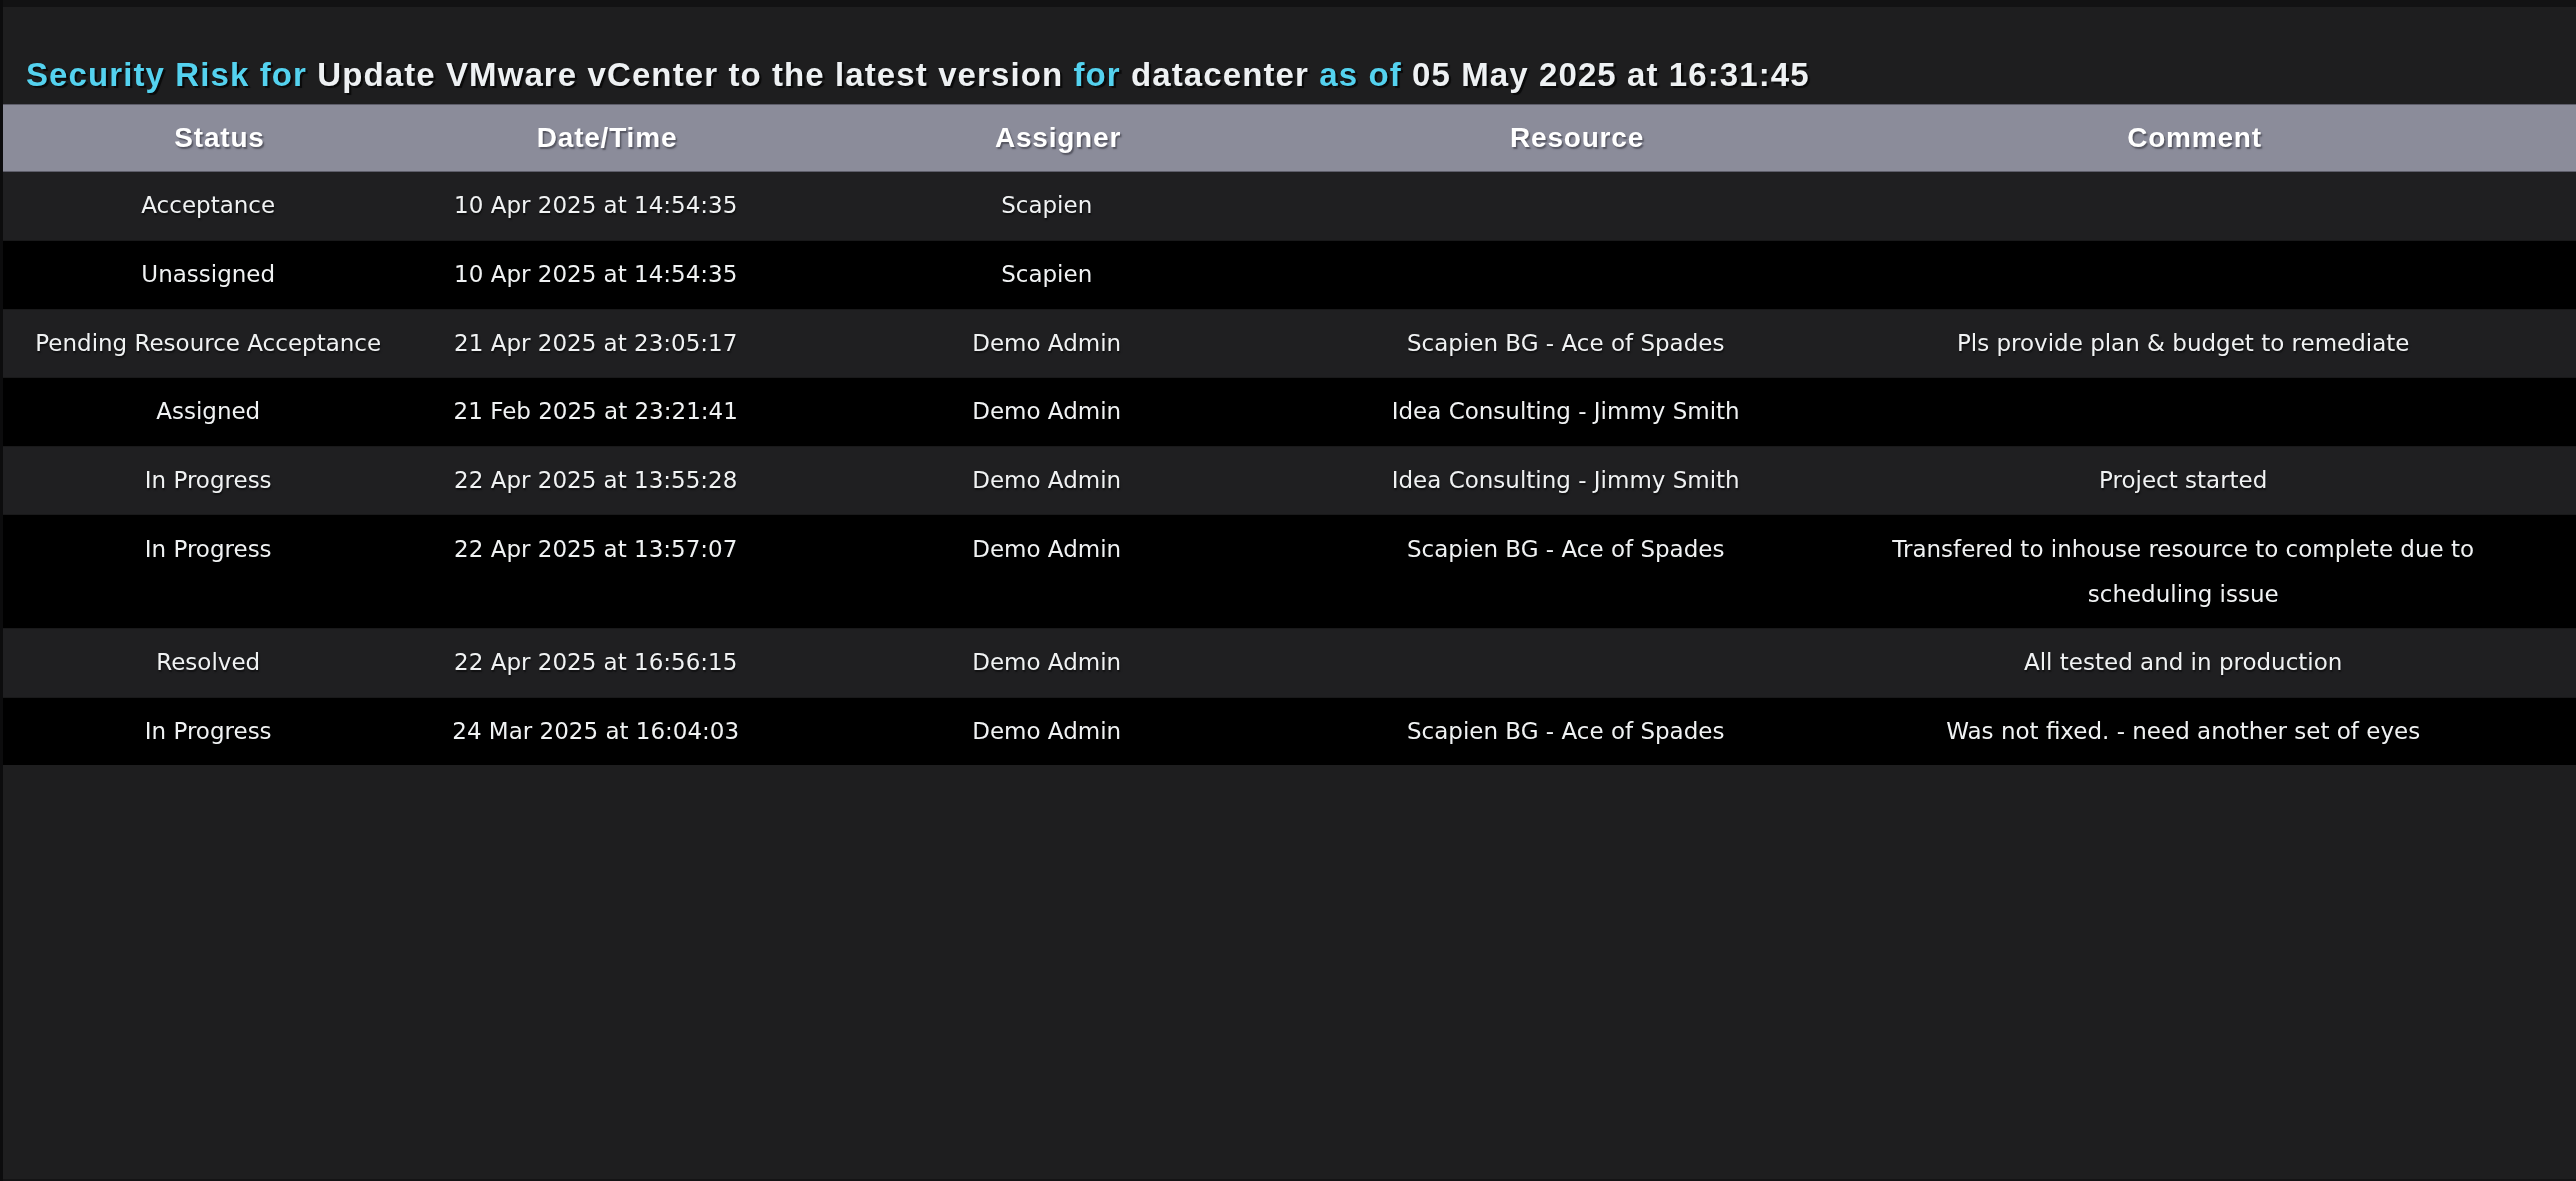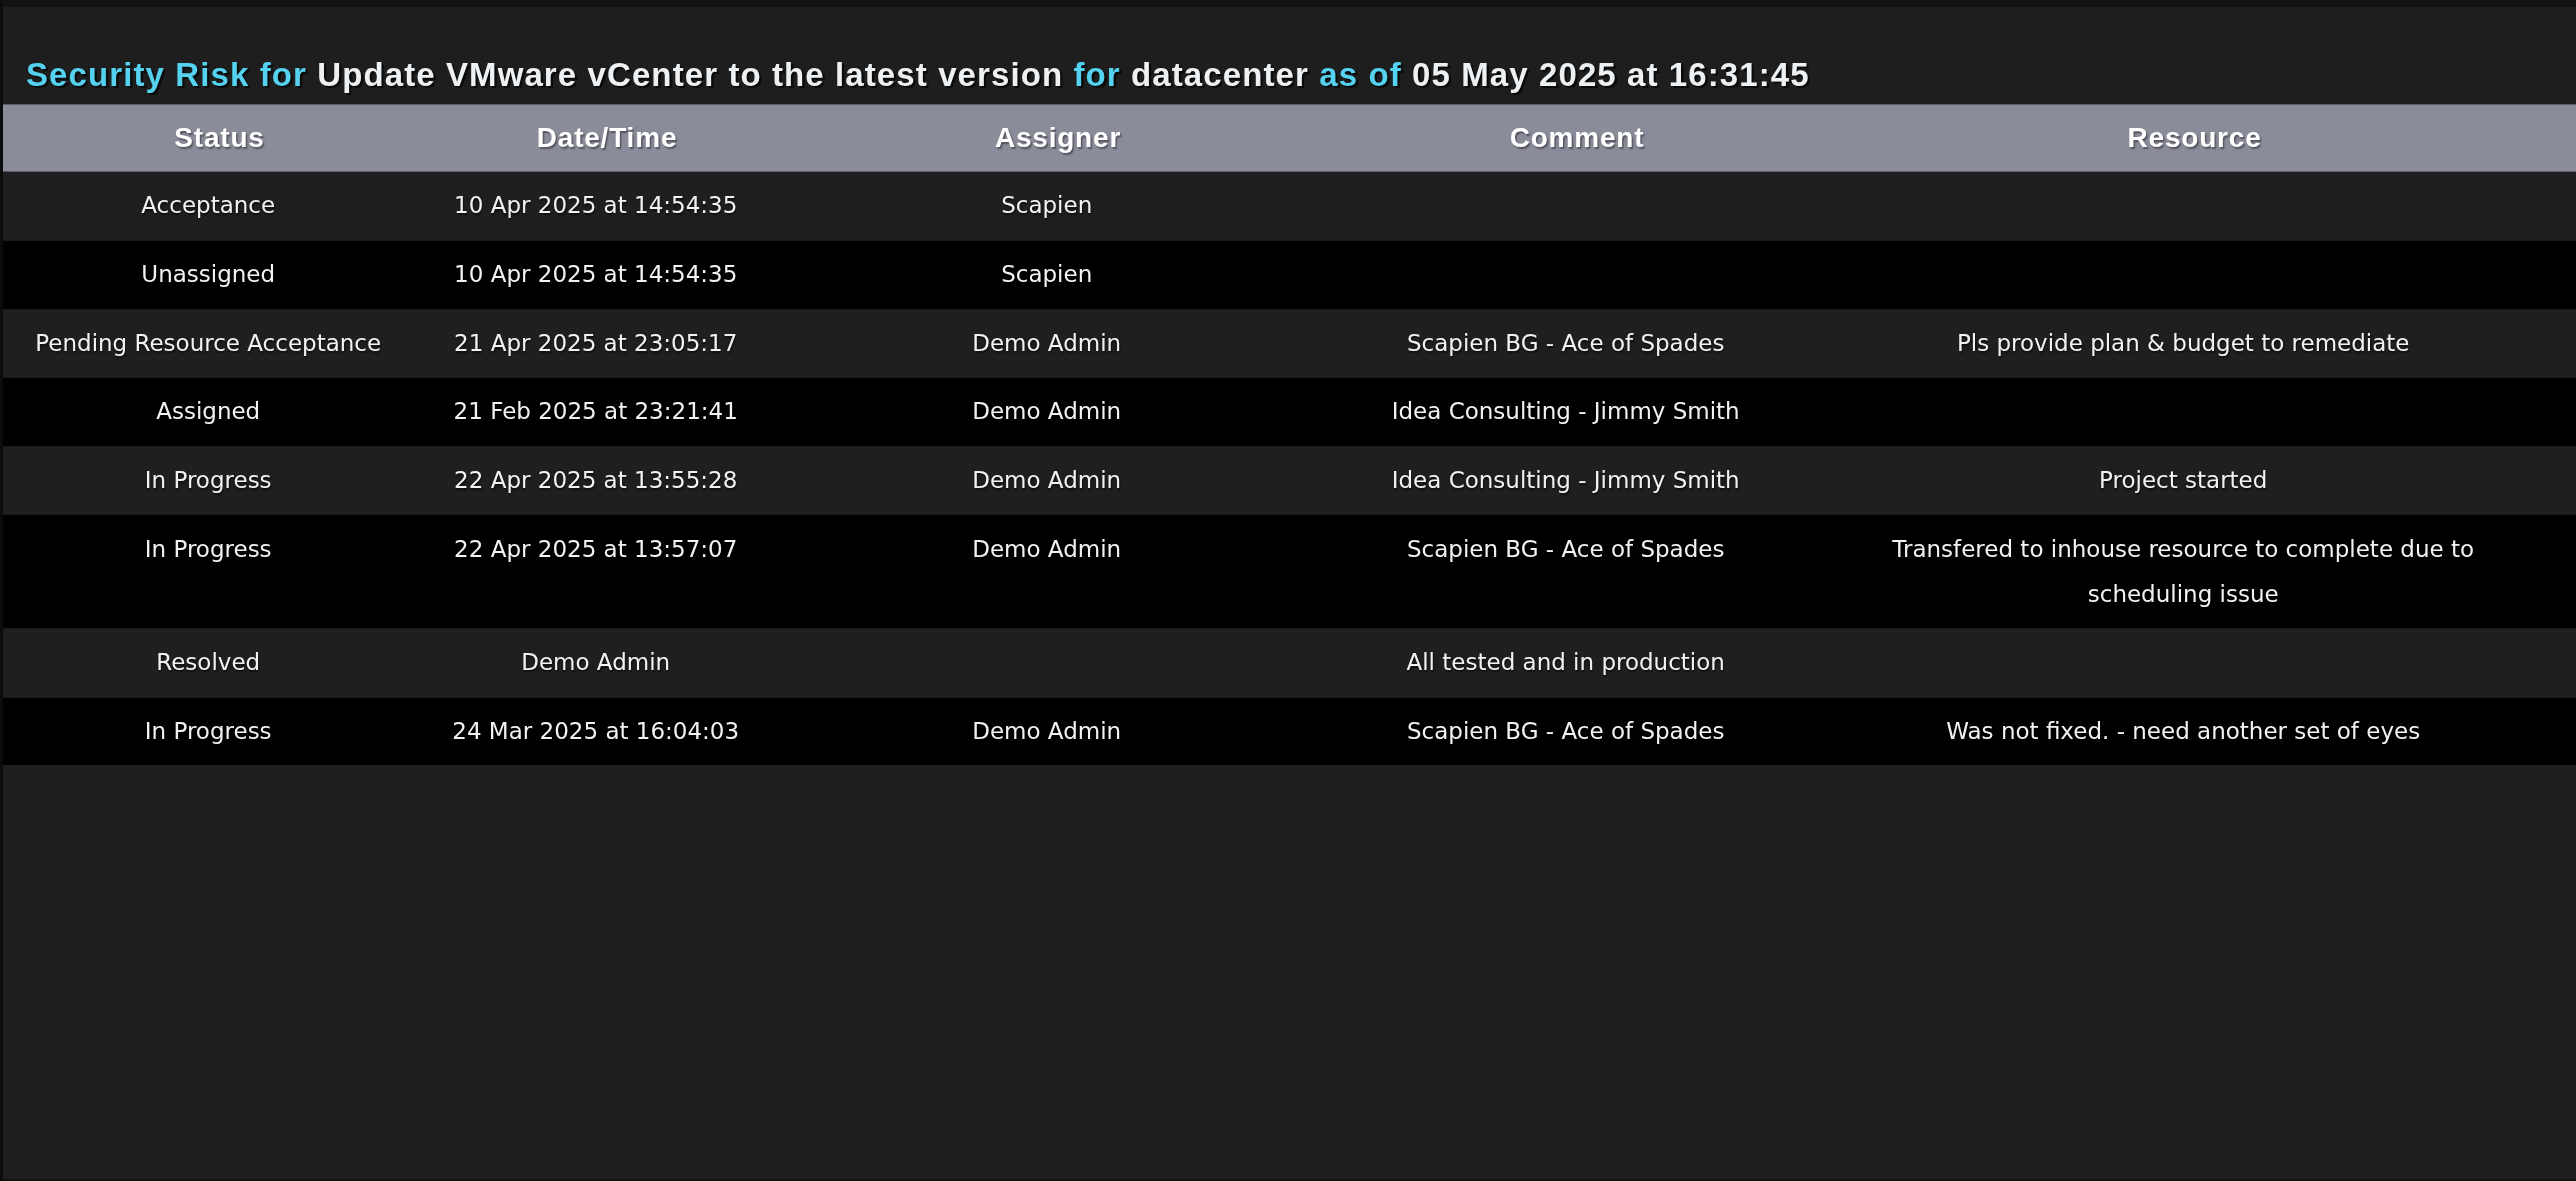--- a/index.html
+++ b/index.html
@@ -114,22 +114,22 @@
 
   <div class="title-bar">
     <h1 class="title" id="report-title"><span class="accent">Security Risk for </span><span class="plain">Update VMware vCenter to the latest version </span><span class="accent">for </span><span class="plain">datacenter </span><span class="accent">as of </span><span class="plain">05 May 2025 at 16:31:45</span></h1>
   </div>
 
   <div class="risk-table">
     <div class="thead">
       <div class="th">Status</div>
       <div class="th">Date/Time</div>
       <div class="th">Assigner</div>
+      <div class="th">Resource</div>
       <div class="th">Comment</div>
-      <div class="th">Resource</div>
     </div>
     <div id="table-body">
         <div class="tr dark">
           <div class="td">Acceptance</div>
           <div class="td">10 Apr 2025 at 14:54:35</div>
           <div class="td">Scapien</div>
           <div class="td"></div>
           <div class="td"></div>
         </div>
         <div class="tr light">
@@ -161,20 +161,21 @@
         </div>
         <div class="tr light">
           <div class="td">In Progress</div>
           <div class="td">22 Apr 2025 at 13:57:07</div>
           <div class="td">Demo Admin</div>
           <div class="td">Scapien BG - Ace of Spades</div>
           <div class="td">Transfered to inhouse resource to complete due to scheduling issue</div>
         </div>
         <div class="tr dark">
           <div class="td">Resolved</div>
+          <div class="td">22 Apr 2025 at 16:56:15</div>
           <div class="td">Demo Admin</div>
           <div class="td"></div>
           <div class="td">All tested and in production</div>
         </div>
         <div class="tr light">
           <div class="td">In Progress</div>
           <div class="td">24 Mar 2025 at 16:04:03</div>
           <div class="td">Demo Admin</div>
           <div class="td">Scapien BG - Ace of Spades</div>
           <div class="td">Was not fixed. - need another set of eyes</div>

